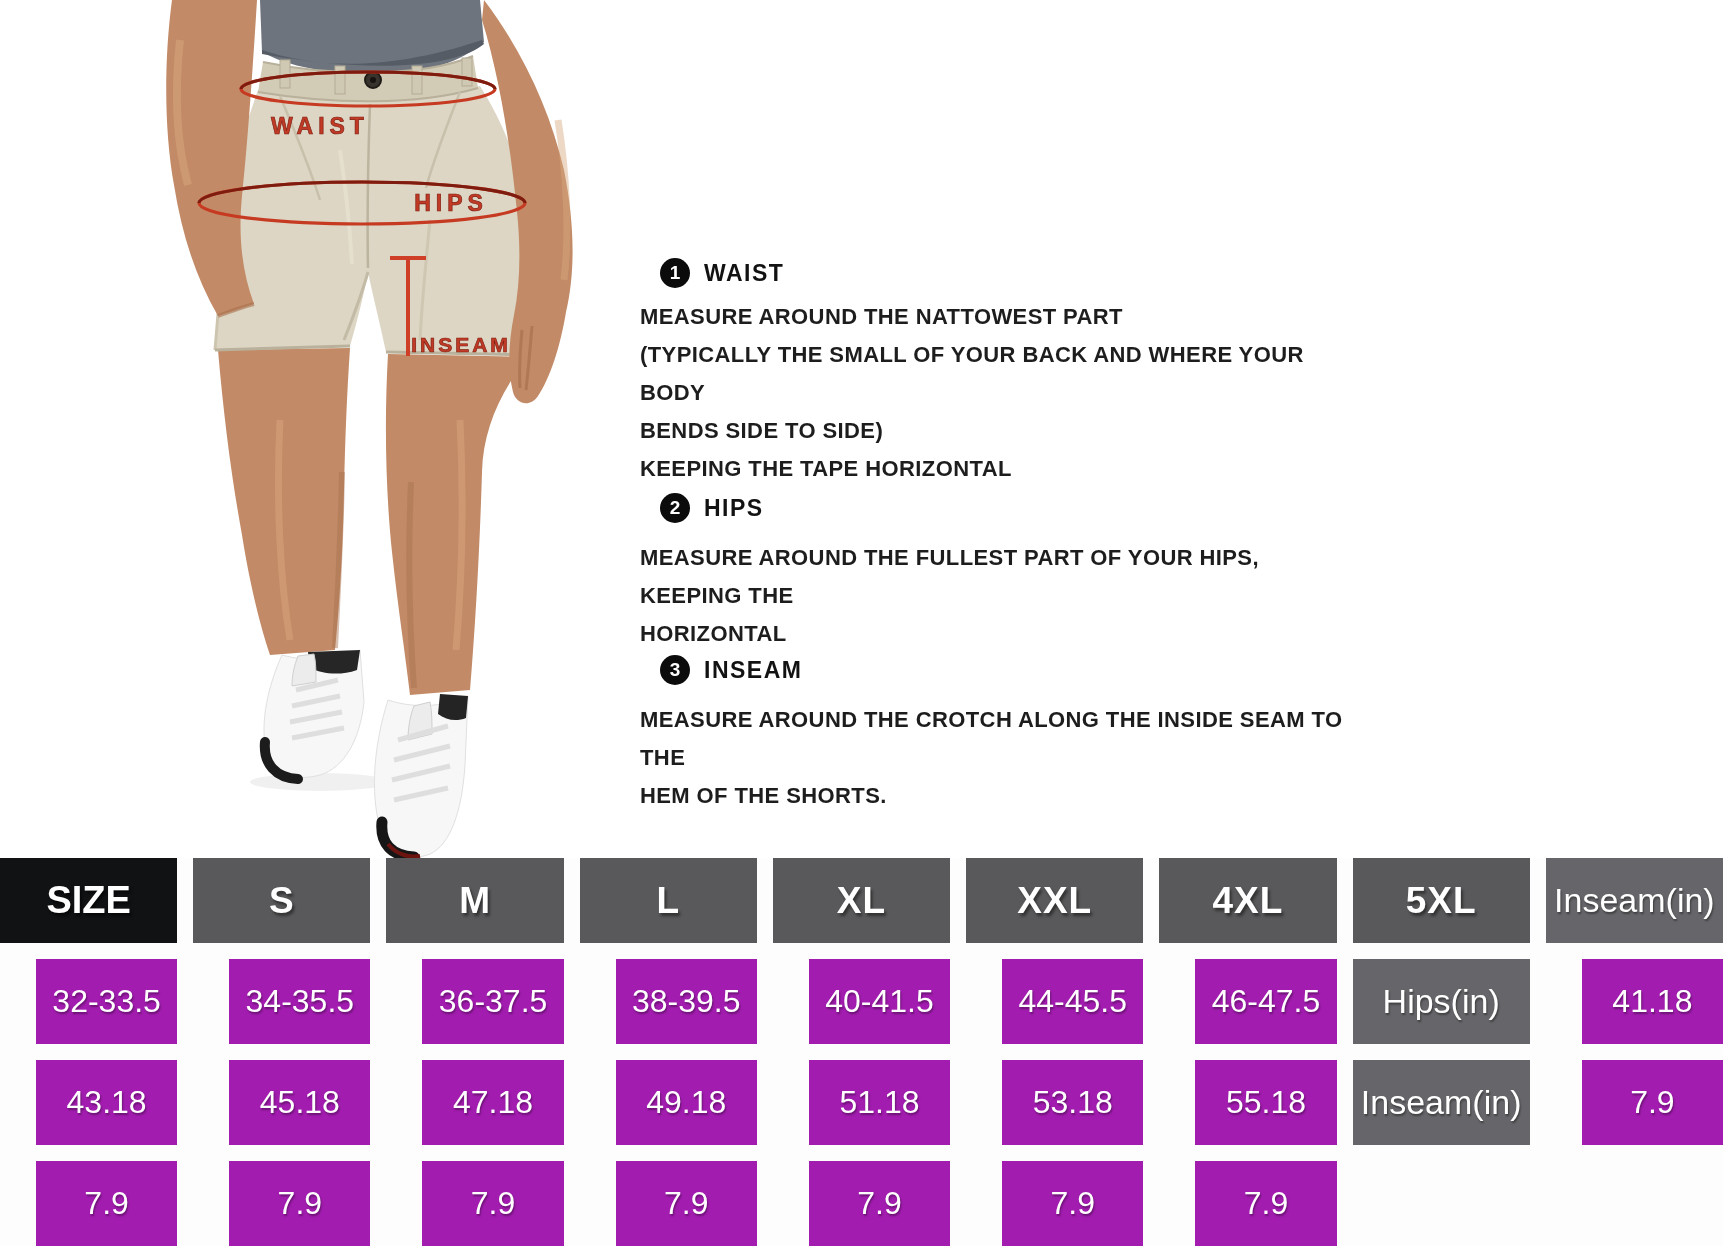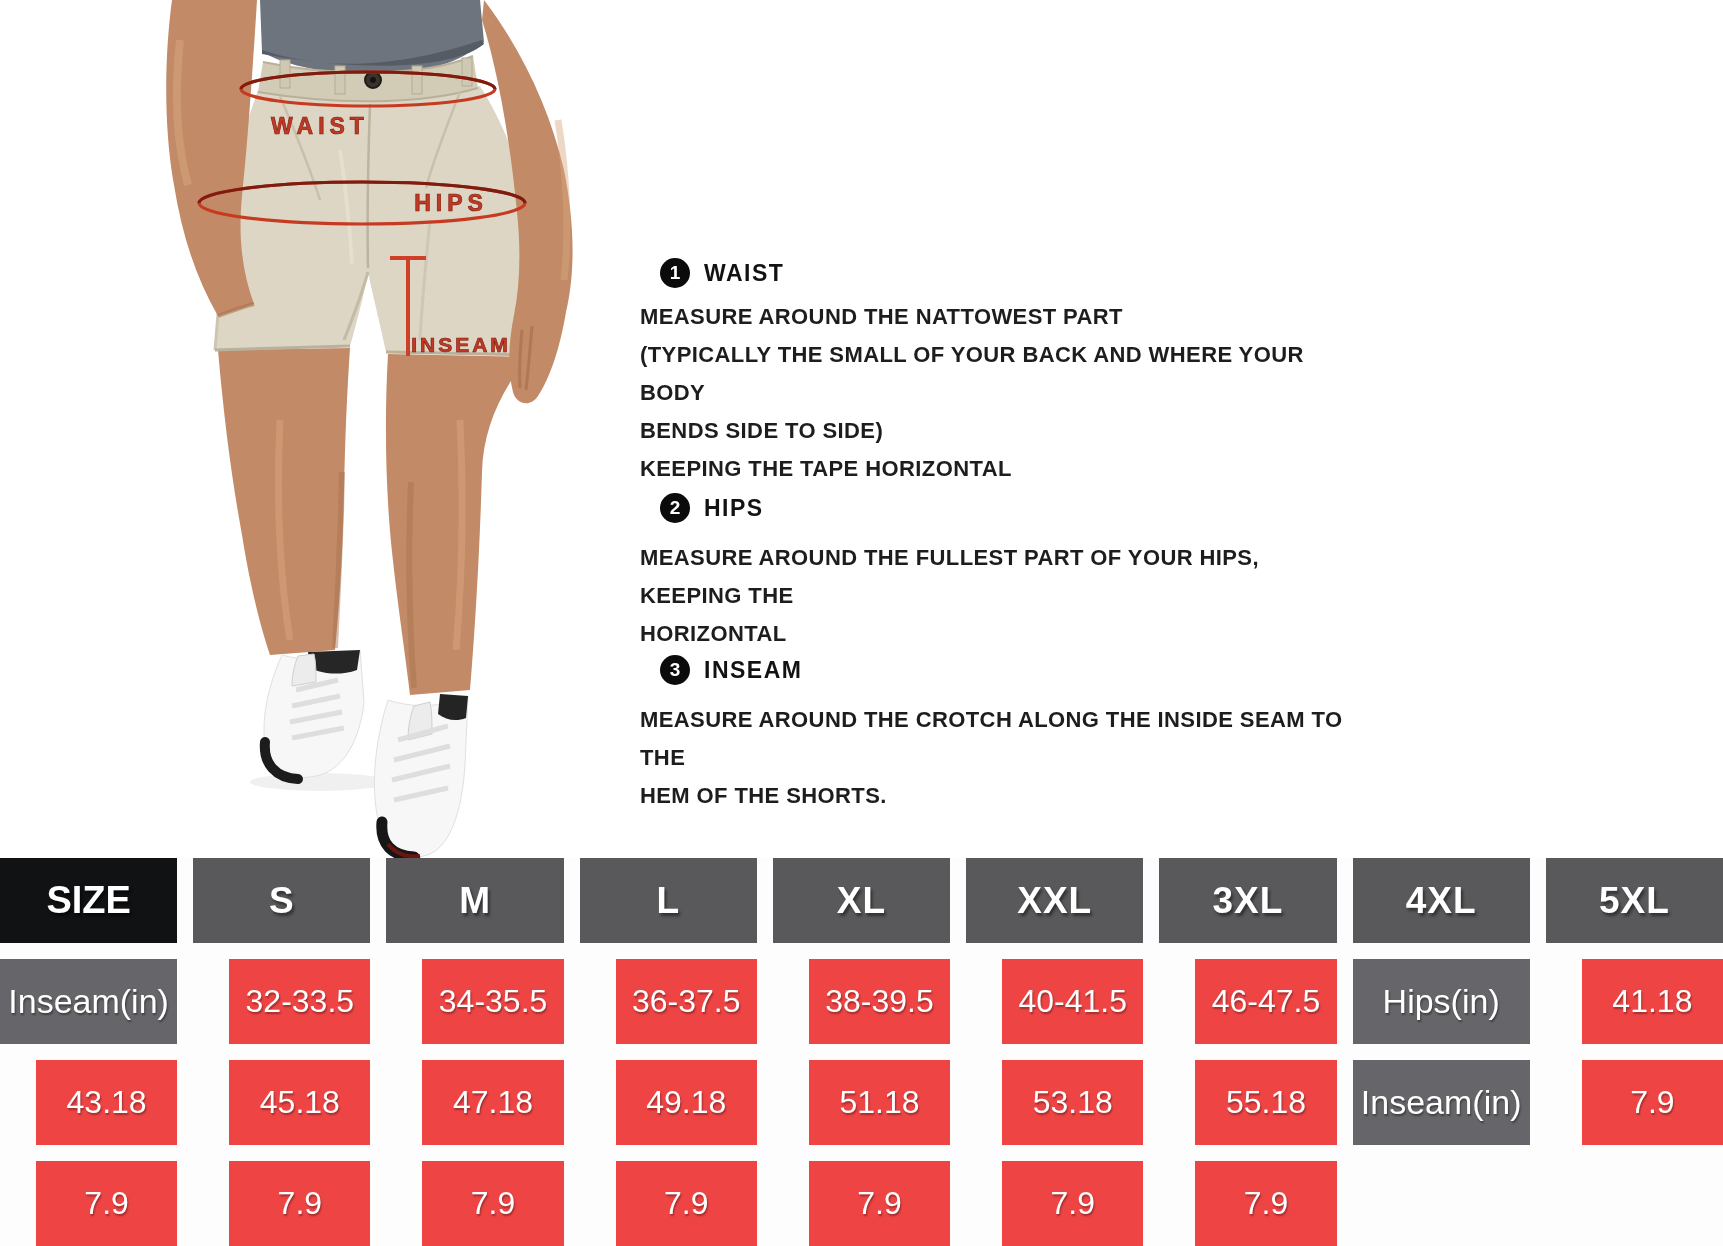--- a/index.html
+++ b/index.html
@@ -30,21 +30,21 @@
     display:grid;grid-template-columns:repeat(9,1fr);grid-template-rows:repeat(4,1fr);
     gap:16px;background:#fdfdfd;box-sizing:border-box;
   }
   .cell{display:flex;align-items:center;justify-content:center;color:#fff;overflow:hidden;}
   .cell.h{background:#59595b;font-weight:bold;font-size:37px;letter-spacing:1px;
           text-shadow:2px 3px 3px rgba(0,0,0,.45);}
   .cell.sizehdr{background:#111214;font-weight:bold;font-size:38px;
           text-shadow:2px 3px 3px rgba(0,0,0,.6);}
   .cell.rl{background:#66666a;font-size:34px;font-weight:400;
           text-shadow:1px 2px 2px rgba(0,0,0,.4);}
-  .cell.v{background:#ef4444;font-size:32px;font-weight:400;
+  .cell.v{background:#a21caf;font-size:32px;font-weight:400;
           text-shadow:1px 2px 2px rgba(0,0,0,.35);margin-left:36px;}
 </style>
 </head>
 <body>
 
 <div class="page">
 
   <div class="photo">
     <svg width="480" height="858" viewBox="0 0 480 858">
 
@@ -160,30 +160,30 @@
     </div>
   </div>
 
   <div class="sizetable">
     <div class="cell sizehdr">SIZE</div>
     <div class="cell h">S</div>
     <div class="cell h">M</div>
     <div class="cell h">L</div>
     <div class="cell h">XL</div>
     <div class="cell h">XXL</div>
-    <div class="cell h">3XL</div>
     <div class="cell h">4XL</div>
     <div class="cell h">5XL</div>
 
     <div class="cell rl">Inseam(in)</div>
     <div class="cell v">32-33.5</div>
     <div class="cell v">34-35.5</div>
     <div class="cell v">36-37.5</div>
     <div class="cell v">38-39.5</div>
     <div class="cell v">40-41.5</div>
+    <div class="cell v">44-45.5</div>
     <div class="cell v">46-47.5</div>
 
     <div class="cell rl">Hips(in)</div>
     <div class="cell v">41.18</div>
     <div class="cell v">43.18</div>
     <div class="cell v">45.18</div>
     <div class="cell v">47.18</div>
     <div class="cell v">49.18</div>
     <div class="cell v">51.18</div>
     <div class="cell v">53.18</div>

